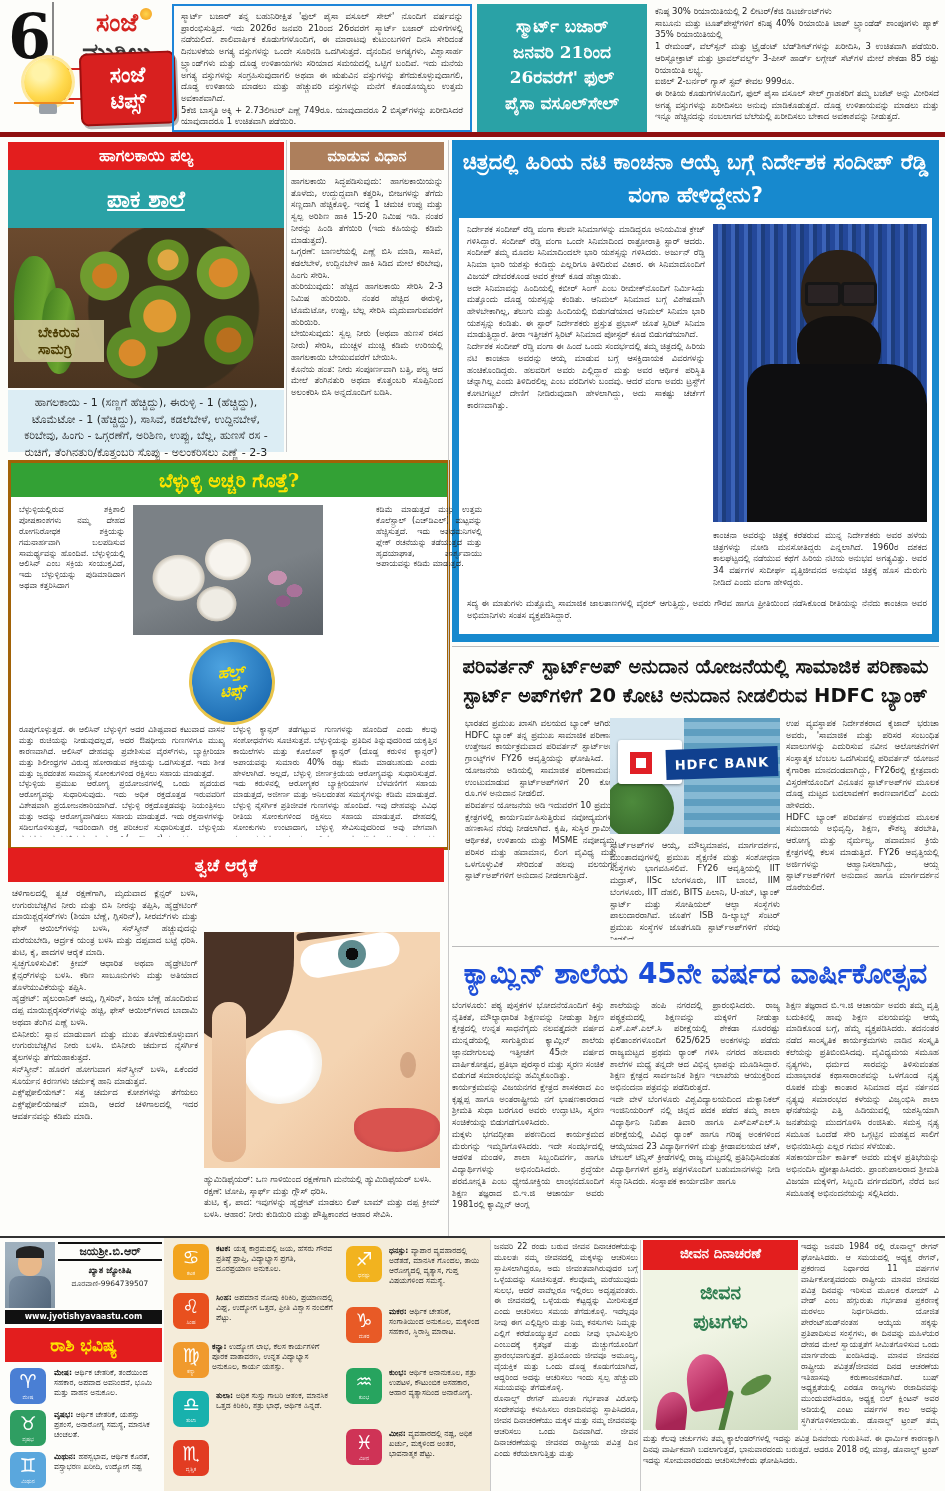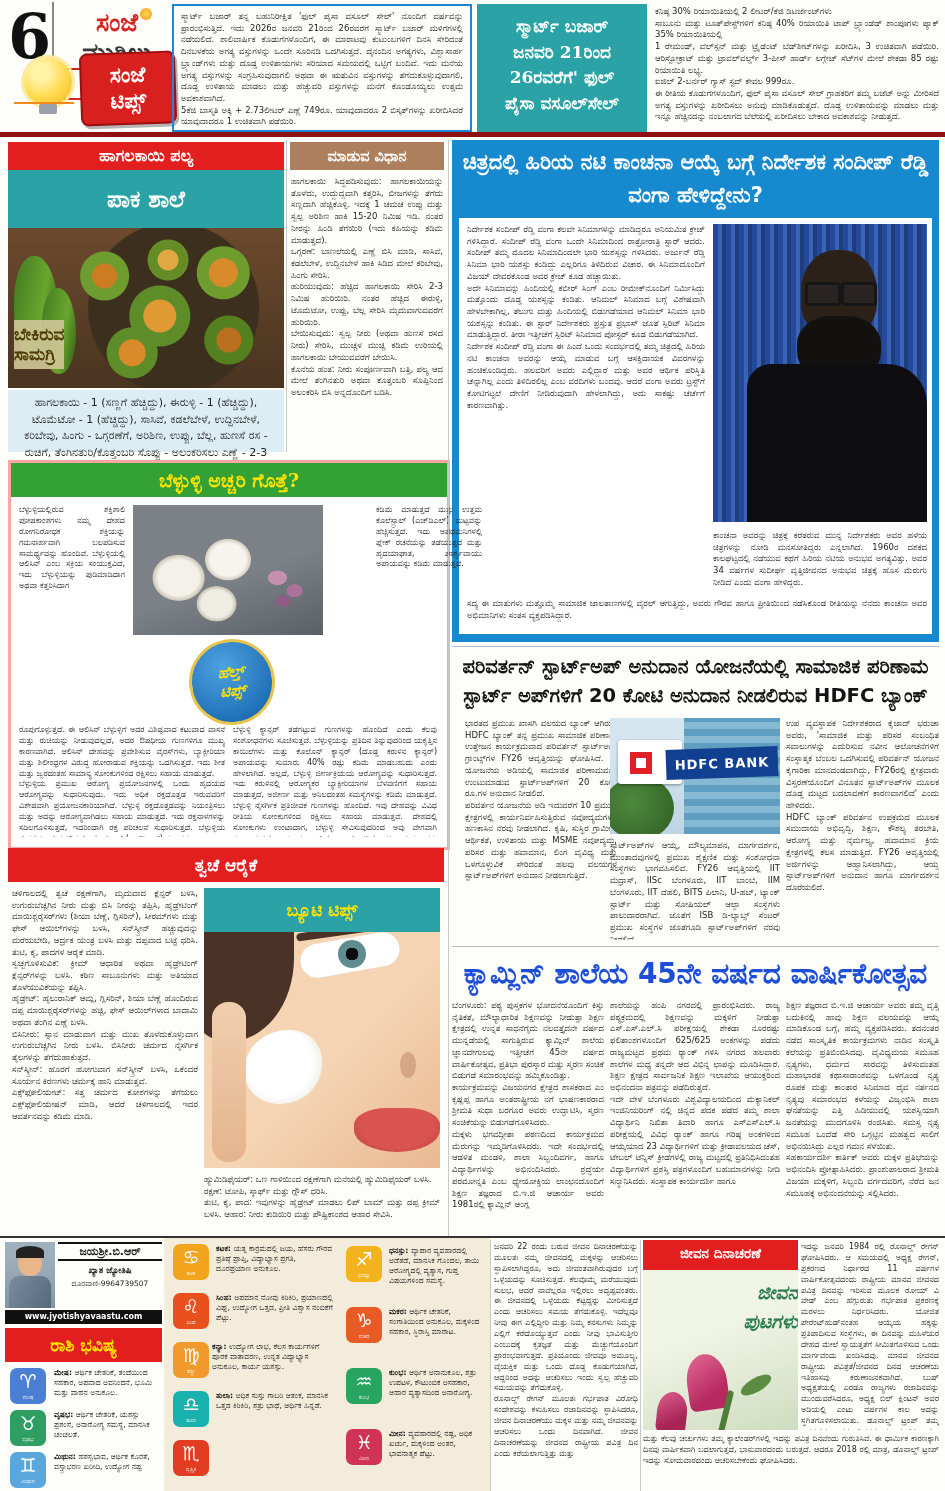--- a/index.html
+++ b/index.html
@@ -20,37 +20,37 @@
   .bulb-base{width:18px;height:10px;background:#9aa1a8;border-radius:2px;margin:-2px 0 0 15px;}
   .tips-box{background:#d8201f;border:2px solid #9c0f0f;border-radius:8px;color:#fff;font-weight:bold;
             font-size:21px;line-height:1.25;text-align:center;white-space:pre-line;transform:rotate(-2deg);
             padding:8px 4px;box-shadow:2px 3px 0 #b5b5b5;}
   .intro-box{border:2px solid #1e86d8;padding:5px 7px;}
   .bazaar{background:#2aa2a6;color:#fff;font-weight:bold;font-size:17px;line-height:1.5;text-align:center;
           white-space:pre-line;font-family:"DejaVu Serif",serif;padding-top:10px;}
   .toprule{background:#8f1010;}
   
   .bar-red{background:#e31e1e;color:#fff;}
-  .bar-teal{background:#2aa2a6;color:#fff;}
+  .bar-teal{background:#2aa2a6;color:#fff;text-decoration:underline;}
   .bar-brown{background:#ad7f5c;color:#fff;}
   .bar-green{background:#33a135;color:#ffe400;}
   
   .photo{overflow:hidden;}
   .gourd-photo{background:
      radial-gradient(circle at 78% 28%,#d98a2b 0 14px,#6f9c2f 15px 26px,rgba(0,0,0,0) 27px),
      radial-gradient(circle at 55% 55%,#e09a33 0 16px,#5e8c28 17px 30px,rgba(0,0,0,0) 31px),
      radial-gradient(circle at 35% 30%,#cc7d22 0 12px,#6f9c2f 13px 24px,rgba(0,0,0,0) 25px),
      radial-gradient(circle at 80% 70%,#b96f1e 0 12px,#55801f 13px 24px,rgba(0,0,0,0) 25px),
      radial-gradient(circle at 58% 20%,#e0a843 0 10px,#648d25 11px 20px,rgba(0,0,0,0) 21px),
      radial-gradient(circle at 45% 78%,#d98a2b 0 13px,#5e8c28 14px 25px,rgba(0,0,0,0) 26px),
      radial-gradient(circle at 60% 50%,#3c2f1d 0 46%,rgba(0,0,0,0) 47%),
      linear-gradient(#6b4a2e,#4a3420);}
   .gourd-whole{position:absolute;background:linear-gradient(100deg,#3f7a1f,#6aa52f 60%,#2f5c14);border-radius:45% 55% 50% 50%;}
-  .ing-label{background:rgba(205,196,150,.92);color:#4a3b00;font-weight:bold;font-size:17px;line-height:1.2;
-             white-space:pre-line;padding:4px 0;font-family:"DejaVu Serif",serif;}
+  .ing-label{background:rgba(205,196,150,.92);color:#4a3b00;font-weight:bold;font-size:14px;line-height:1.2;
+             white-space:pre-line;padding:4px 24px;font-family:"DejaVu Serif",serif;}
   .ing-box{background:#dcedf4;font-size:11px;line-height:1.5;text-align:center;color:#222;padding:5px 8px;}
   .garlic-photo{background:
      radial-gradient(ellipse 34px 30px at 24% 56%,#f4f1ea 0 60%,#cfc8bb 75%,rgba(0,0,0,0) 78%),
      radial-gradient(ellipse 30px 27px at 50% 42%,#f7f4ee 0 60%,#d6cfc2 75%,rgba(0,0,0,0) 78%),
      radial-gradient(ellipse 26px 23px at 44% 76%,#efece4 0 60%,#c8c1b4 75%,rgba(0,0,0,0) 78%),
      radial-gradient(ellipse 13px 10px at 76% 56%,#c490ae 0 70%,rgba(0,0,0,0) 75%),
      radial-gradient(ellipse 11px 9px at 85% 66%,#a9729a 0 70%,rgba(0,0,0,0) 75%),
      radial-gradient(ellipse 10px 8px at 79% 74%,#8f5c86 0 70%,rgba(0,0,0,0) 75%),
      linear-gradient(160deg,#7b8186 0 55%,#5a6066 100%);}
   .badge-circle{border-radius:50%;background:radial-gradient(circle at 40% 30%,#4da3e0,#1f6fb5 75%);
@@ -65,21 +65,21 @@
   .zone-cream{background:#f4ecda;}
   .ztile{position:absolute;width:36px;height:36px;border-radius:7px;color:#fff;text-align:center;}
   .zsym{font-size:19px;line-height:26px;font-weight:bold;}
   .zlabel{font-size:5.5px;line-height:6px;opacity:.95;}
   .ztext{position:absolute;font-size:7.6px;line-height:1.32;text-align:left;color:#222;}
   .ztext b::after{content:": ";}
   .ztext b{color:#111;}
   .website-bar{background:#111;color:#fff;font-size:8px;text-align:center;line-height:14px;font-weight:bold;}
   .rashi-bar{background:#e31e1e;color:#ffe400;font-weight:bold;font-size:17px;text-align:center;font-family:"DejaVu Serif",serif;}
   .lifeday-bar{background:#e31e1e;color:#fff;font-weight:bold;font-size:13.5px;text-align:center;line-height:26px;}
-  .tulip-caption{color:#2e7d4f;font-weight:bold;font-size:19px;text-align:right;white-space:pre-line;line-height:1.5;font-style:italic;}
+  .tulip-caption{color:#2e7d4f;font-weight:bold;font-size:19px;text-align:center;white-space:pre-line;line-height:1.5;}
   .astro-name{font-weight:bold;font-size:11px;text-align:center;border-top:2px solid #111;border-bottom:2px solid #111;padding:1px 0;}
   .sign-board{position:absolute;background:#fff;border-radius:3px;box-shadow:0 1px 3px rgba(0,0,0,.4);}
   .sign-band{position:absolute;background:#10408f;color:#fff;font-weight:bold;letter-spacing:1px;
              display:flex;align-items:center;justify-content:center;transform:rotate(-2deg);}
   .hdfc-logo{position:absolute;background:#fff;display:flex;align-items:center;justify-content:center;}
   .hdfc-logo-inner{width:22px;height:22px;background:#e01f26;display:flex;align-items:center;justify-content:center;}
 </style>
 </head>
 <body>
 
@@ -148,21 +148,21 @@
         <div class="abs" style="left:92px;top:58px;width:30px;height:18px;border:3px solid #161616;border-radius:4px;background:rgba(40,40,60,.35);"></div>
         <div class="abs" style="left:128px;top:58px;width:30px;height:18px;border:3px solid #161616;border-radius:4px;background:rgba(40,40,60,.35);"></div>
         <div class="abs" style="left:84px;top:92px;width:84px;height:70px;background:#131110;border-radius:40% 40% 50% 50%;"></div>
         <div class="abs" style="left:34px;top:140px;width:180px;height:158px;background:#0e0e10;border-radius:24px 40px 0 0;"></div>
       </div>
       <div class="abs body-txt" style="left:254px;top:312px;width:214px;height:66px;overflow:hidden;">ಕಾಂಚನಾ ಅವರನ್ನು ಚಿತ್ರಕ್ಕೆ ಕರೆತರುವ ಮುನ್ನ ನಿರ್ದೇಶಕರು ಅವರ ಹಳೆಯ ಚಿತ್ರಗಳನ್ನು ನೋಡಿ ಮನಸೋತಿದ್ದರು ಎನ್ನಲಾಗಿದೆ. 1960ರ ದಶಕದ ಕಾಲಘಟ್ಟದಲ್ಲಿ ನಡೆಯುವ ಕಥೆಗೆ ಹಿರಿಯ ನಟಿಯ ಅನುಭವ ಅಗತ್ಯವಿತ್ತು. ಅವರ 34 ವರ್ಷಗಳ ಸುದೀರ್ಘ ವೃತ್ತಿಜೀವನದ ಅನುಭವ ಚಿತ್ರಕ್ಕೆ ಹೊಸ ಮೆರುಗು ನೀಡಿದೆ ಎಂದು ವಂಗಾ ಹೇಳಿದ್ದರು.</div>
       <div class="abs body-txt" style="left:8px;top:380px;width:460px;height:32px;overflow:hidden;">ಸದ್ಯ ಈ ಮಾತುಗಳು ಮತ್ತೊಮ್ಮೆ ಸಾಮಾಜಿಕ ಜಾಲತಾಣಗಳಲ್ಲಿ ವೈರಲ್ ಆಗುತ್ತಿದ್ದು, ಅವರು ಗೌರವ ಹಾಗೂ ಪ್ರೀತಿಯಿಂದ ನಡೆಸಿಕೊಂಡ ರೀತಿಯನ್ನು ನೆನೆದು ಕಾಂಚನಾ ಅವರ ಅಭಿಮಾನಿಗಳು ಸಂತಸ ವ್ಯಕ್ತಪಡಿಸಿದ್ದಾರೆ.</div>
     </div>
   </div>
 
-  <div class="abs" style="left:8px;top:460px;width:436px;height:384px;border:3px solid #fca5a5;background:#fff;">
+  <div class="abs" style="left:8px;top:460px;width:436px;height:384px;border:3px solid #a16207;background:#fff;">
     <div class="bar-green hd" style="height:34px;font-size:19px;line-height:34px;font-family:'DejaVu Serif',serif;">ಬೆಳ್ಳುಳ್ಳಿ ಅಚ್ಚರಿ ಗೊತ್ತೆ?</div>
     <div class="abs photo garlic-photo" style="left:122px;top:42px;width:190px;height:130px;"></div>
     <div class="abs badge-circle" style="left:178px;top:176px;width:80px;height:80px;">ಹೆಲ್ತ್
 ಟಿಪ್ಸ್</div>
     <div class="abs small-txt" style="left:8px;top:42px;width:106px;height:216px;overflow:hidden;">ಬೆಳ್ಳುಳ್ಳಿಯಲ್ಲಿರುವ ಶಕ್ತಿಶಾಲಿ ಪೋಷಕಾಂಶಗಳು ನಮ್ಮ ದೇಹದ ರೋಗನಿರೋಧಕ ಶಕ್ತಿಯನ್ನು ಗಮನಾರ್ಹವಾಗಿ ಬಲಪಡಿಸುವ ಸಾಮರ್ಥ್ಯವನ್ನು ಹೊಂದಿವೆ. ಬೆಳ್ಳುಳ್ಳಿಯಲ್ಲಿ ಆಲಿಸಿನ್ ಎಂಬ ಸಕ್ರಿಯ ಸಂಯುಕ್ತವಿದೆ, ಇದು ಬೆಳ್ಳುಳ್ಳಿಯನ್ನು ಪುಡಿಮಾಡಿದಾಗ ಅಥವಾ ಕತ್ತರಿಸಿದಾಗ</div>
     <div class="abs small-txt" style="left:320px;top:42px;width:106px;height:216px;overflow:hidden;margin-left:45px;">ಕಡಿಮೆ ಮಾಡುತ್ತದೆ ಮತ್ತು ಉತ್ತಮ ಕೊಲೆಸ್ಟ್ರಾಲ್ (ಎಚ್‌ಡಿಎಲ್) ಮಟ್ಟವನ್ನು ಹೆಚ್ಚಿಸುತ್ತದೆ. ಇದು ಅಪಧಮನಿಗಳಲ್ಲಿ ಪ್ಲೇಕ್ ರಚನೆಯನ್ನು ತಡೆಯುತ್ತದೆ ಮತ್ತು ಹೃದಯಾಘಾತ, ಪಾರ್ಶ್ವವಾಯು ಅಪಾಯವನ್ನು ಕಡಿಮೆ ಮಾಡುತ್ತದೆ.</div>
     <div class="abs small-txt" style="left:8px;top:262px;width:206px;height:112px;overflow:hidden;">ರೂಪುಗೊಳ್ಳುತ್ತದೆ. ಈ ಆಲಿಸಿನ್ ಬೆಳ್ಳುಳ್ಳಿಗೆ ಅದರ ವಿಶಿಷ್ಟವಾದ ಕಟುವಾದ ವಾಸನೆ ಮತ್ತು ರುಚಿಯನ್ನು ನೀಡುವುದಲ್ಲದೆ, ಅದರ ಔಷಧೀಯ ಗುಣಗಳಿಗೂ ಮುಖ್ಯ ಕಾರಣವಾಗಿದೆ. ಆಲಿಸಿನ್ ದೇಹವನ್ನು ಪ್ರವೇಶಿಸುವ ವೈರಸ್‌ಗಳು, ಬ್ಯಾಕ್ಟೀರಿಯಾ ಮತ್ತು ಶಿಲೀಂಧ್ರಗಳ ವಿರುದ್ಧ ಹೋರಾಡುವ ಶಕ್ತಿಯನ್ನು ಒದಗಿಸುತ್ತದೆ. ಇದು ಶೀತ ಮತ್ತು ಜ್ವರದಂತಹ ಸಾಮಾನ್ಯ ಸೋಂಕುಗಳಿಂದ ರಕ್ಷಿಸಲು ಸಹಾಯ ಮಾಡುತ್ತದೆ.
 ಬೆಳ್ಳುಳ್ಳಿಯ ಪ್ರಮುಖ ಆರೋಗ್ಯ ಪ್ರಯೋಜನಗಳಲ್ಲಿ ಒಂದು ಹೃದಯದ ಆರೋಗ್ಯವನ್ನು ಸುಧಾರಿಸುವುದು. ಇದು ಅಧಿಕ ರಕ್ತದೊತ್ತಡ ಇರುವವರಿಗೆ ವಿಶೇಷವಾಗಿ ಪ್ರಯೋಜನಕಾರಿಯಾಗಿದೆ. ಬೆಳ್ಳುಳ್ಳಿ ರಕ್ತದೊತ್ತಡವನ್ನು ನಿಯಂತ್ರಿಸಲು ಮತ್ತು ಅದನ್ನು ಆರೋಗ್ಯವಾಗಿಡಲು ಸಹಾಯ ಮಾಡುತ್ತದೆ. ಇದು ರಕ್ತನಾಳಗಳನ್ನು ಸಡಿಲಗೊಳಿಸುತ್ತದೆ, ಇದರಿಂದಾಗಿ ರಕ್ತ ಪರಿಚಲನೆ ಸುಧಾರಿಸುತ್ತದೆ. ಬೆಳ್ಳುಳ್ಳಿಯ ಸೇವನೆಯು ದೇಹದಲ್ಲಿನ ಕೆಟ್ಟ ಕೊಲೆಸ್ಟ್ರಾಲ್ (ಎಲ್‌ಡಿಎಲ್) ಮಟ್ಟವನ್ನು</div>
     <div class="abs small-txt" style="left:222px;top:262px;width:204px;height:112px;overflow:hidden;">ಬೆಳ್ಳುಳ್ಳಿ ಕ್ಯಾನ್ಸರ್ ತಡೆಗಟ್ಟುವ ಗುಣಗಳನ್ನು ಹೊಂದಿದೆ ಎಂದು ಕೆಲವು ಸಂಶೋಧನೆಗಳು ಸೂಚಿಸುತ್ತವೆ. ಬೆಳ್ಳುಳ್ಳಿಯನ್ನು ಪ್ರತಿದಿನ ತಿನ್ನುವುದರಿಂದ ಯಕೃತ್ತಿನ ಕಾಯಿಲೆಗಳು ಮತ್ತು ಕೊಲೊನ್ ಕ್ಯಾನ್ಸರ್ (ದೊಡ್ಡ ಕರುಳಿನ ಕ್ಯಾನ್ಸರ್) ಅಪಾಯವನ್ನು ಸುಮಾರು 40% ರಷ್ಟು ಕಡಿಮೆ ಮಾಡಬಹುದು ಎಂದು ಹೇಳಲಾಗಿದೆ. ಅಲ್ಲದೆ, ಬೆಳ್ಳುಳ್ಳಿ ಜೀರ್ಣಕ್ರಿಯೆಯ ಆರೋಗ್ಯವನ್ನು ಸುಧಾರಿಸುತ್ತದೆ. ಇದು ಕರುಳಿನಲ್ಲಿ ಆರೋಗ್ಯಕರ ಬ್ಯಾಕ್ಟೀರಿಯಾಗಳ ಬೆಳವಣಿಗೆಗೆ ಸಹಾಯ ಮಾಡುತ್ತದೆ, ಅಜೀರ್ಣ ಮತ್ತು ಅನಿಲದಂತಹ ಸಮಸ್ಯೆಗಳನ್ನು ಕಡಿಮೆ ಮಾಡುತ್ತದೆ. ಬೆಳ್ಳುಳ್ಳಿ ನೈಸರ್ಗಿಕ ಪ್ರತಿಜೀವಕ ಗುಣಗಳನ್ನು ಹೊಂದಿದೆ. ಇವು ದೇಹವನ್ನು ವಿವಿಧ ರೀತಿಯ ಸೋಂಕುಗಳಿಂದ ರಕ್ಷಿಸಲು ಸಹಾಯ ಮಾಡುತ್ತವೆ. ದೇಹದಲ್ಲಿ ಸೋಂಕುಗಳು ಉಂಟಾದಾಗ, ಬೆಳ್ಳುಳ್ಳಿ ಸೇವಿಸುವುದರಿಂದ ಅವು ವೇಗವಾಗಿ ಗುಣವಾಗುತ್ತವೆ ಎಂದು ನಂಬಲಾಗಿದೆ. ಅಲ್ಲದೆ, ಕಡಿಮೆ ಶಕ್ತಿ ಇರುವ ಜನರು ಬೆಳ್ಳುಳ್ಳಿ ಸೇವಿಸಿದರೆ, ಆಯಾಸ ಕಡಿಮೆಯಾಗುತ್ತದೆ ಮತ್ತು ದೇಹವು ಹೊಸ ಶಕ್ತಿಯನ್ನು ಪಡೆಯುತ್ತದೆ. ಇದು ಚಯಾಪಚಯ ಕ್ರಿಯೆಯನ್ನು ಸುಧಾರಿಸುತ್ತದೆ ಮತ್ತು ದೇಹವು ಆಹಾರದಿಂದ ಶಕ್ತಿಯನ್ನು ಹೆಚ್ಚು ಪರಿಣಾಮಕಾರಿಯಾಗಿ ಬಳಸಲು ಸಹಾಯ ಮಾಡುತ್ತದೆ.</div>
   </div>
@@ -188,21 +188,20 @@
 HDFC ಬ್ಯಾಂಕ್ ಪರಿವರ್ತನ ಉಪಕ್ರಮದ ಮೂಲಕ ಸಮುದಾಯ ಅಭಿವೃದ್ಧಿ, ಶಿಕ್ಷಣ, ಕೌಶಲ್ಯ ತರಬೇತಿ, ಆರೋಗ್ಯ ಮತ್ತು ನೈರ್ಮಲ್ಯ, ಹವಾಮಾನ ಕ್ರಿಯೆ ಕ್ಷೇತ್ರಗಳಲ್ಲಿ ಕೆಲಸ ಮಾಡುತ್ತಿದೆ. FY26 ಆವೃತ್ತಿಯಲ್ಲಿ ಅರ್ಜಿಗಳನ್ನು ಆಹ್ವಾನಿಸಲಾಗಿದ್ದು, ಆಯ್ದ ಸ್ಟಾರ್ಟ್‌ಅಪ್‌ಗಳಿಗೆ ಅನುದಾನ ಹಾಗೂ ಮಾರ್ಗದರ್ಶನ ದೊರೆಯಲಿದೆ.</div>
   <div class="abs hline" style="left:452px;top:646px;width:487px;"></div>
 
   <div class="abs bar-red hd" style="left:8px;top:848px;width:436px;height:34px;font-size:17px;line-height:34px;font-family:'DejaVu Serif',serif;">ತ್ವಚೆ ಆರೈಕೆ</div>
   <div class="abs body-txt" style="left:12px;top:888px;width:186px;height:344px;overflow:hidden;">ಚಳಿಗಾಲದಲ್ಲಿ ತ್ವಚೆ ರಕ್ಷಣೆಗಾಗಿ, ಮೃದುವಾದ ಕ್ಲೆನ್ಸರ್ ಬಳಸಿ, ಉಗುರುಬೆಚ್ಚಗಿನ ನೀರು ಮತ್ತು ಬಿಸಿ ನೀರನ್ನು ತಪ್ಪಿಸಿ, ಹೈಡ್ರೇಟಿಂಗ್ ಮಾಯಿಶ್ಚರೈಸರ್‌ಗಳು (ಶಿಯಾ ಬೆಣ್ಣೆ, ಗ್ಲಿಸರಿನ್), ಸೀರಮ್‌ಗಳು ಮತ್ತು ಫೇಸ್ ಆಯಿಲ್‌ಗಳನ್ನು ಬಳಸಿ, ಸನ್‌ಸ್ಕ್ರೀನ್ ಹಚ್ಚುವುದನ್ನು ಮರೆಯಬೇಡಿ, ಆರ್ದ್ರಕ ಯಂತ್ರ ಬಳಸಿ ಮತ್ತು ದಪ್ಪವಾದ ಬಟ್ಟೆ ಧರಿಸಿ. ತುಟಿ, ಕೈ, ಪಾದಗಳ ಆರೈಕೆ ಮಾಡಿ.
 ಸ್ವಚ್ಛಗೊಳಿಸುವಿಕೆ: ಕ್ರೀಮ್ ಆಧಾರಿತ ಅಥವಾ ಹೈಡ್ರೇಟಿಂಗ್ ಕ್ಲೆನ್ಸರ್‌ಗಳನ್ನು ಬಳಸಿ. ಕಠಿಣ ಸಾಬೂನುಗಳು ಮತ್ತು ಅತಿಯಾದ ತೊಳೆಯುವಿಕೆಯನ್ನು ತಪ್ಪಿಸಿ.
 ಹೈಡ್ರೇಟ್: ಹೈಲುರಾನಿಕ್ ಆಮ್ಲ, ಗ್ಲಿಸರಿನ್, ಶಿಯಾ ಬೆಣ್ಣೆ ಹೊಂದಿರುವ ದಪ್ಪ ಮಾಯಿಶ್ಚರೈಸರ್‌ಗಳನ್ನು ಹಚ್ಚಿ, ಫೇಸ್ ಆಯಿಲ್‌ಗಳಾದ ಬಾದಾಮಿ ಅಥವಾ ತೆಂಗಿನ ಎಣ್ಣೆ ಬಳಸಿ.
 ಬಿಸಿನೀರು: ಸ್ನಾನ ಮಾಡುವಾಗ ಮತ್ತು ಮುಖ ತೊಳೆದುಕೊಳ್ಳುವಾಗ ಉಗುರುಬೆಚ್ಚಗಿನ ನೀರು ಬಳಸಿ. ಬಿಸಿನೀರು ಚರ್ಮದ ನೈಸರ್ಗಿಕ ತೈಲಗಳನ್ನು ತೆಗೆದುಹಾಕುತ್ತದೆ.
 ಸನ್‌ಸ್ಕ್ರೀನ್: ಹೊರಗೆ ಹೋಗುವಾಗ ಸನ್‌ಸ್ಕ್ರೀನ್ ಬಳಸಿ, ಏಕೆಂದರೆ ಸೂರ್ಯನ ಕಿರಣಗಳು ಚರ್ಮಕ್ಕೆ ಹಾನಿ ಮಾಡುತ್ತವೆ.
 ಎಕ್ಸ್‌ಫೋಲಿಯೇಟ್: ಸತ್ತ ಚರ್ಮದ ಕೋಶಗಳನ್ನು ತೆಗೆಯಲು ಎಕ್ಸ್‌ಫೋಲಿಯೇಷನ್ ಮಾಡಿ, ಆದರೆ ಚಳಿಗಾಲದಲ್ಲಿ ಇದರ ಆವರ್ತನವನ್ನು ಕಡಿಮೆ ಮಾಡಿ.</div>
-  <div class="abs beauty-strip" style="left:204px;top:888px;width:236px;height:44px;line-height:44px;">ಬ್ಯೂಟಿ ಟಿಪ್ಸ್</div>
   <div class="abs photo face-photo" style="left:204px;top:932px;width:236px;height:236px;">
     <div class="abs" style="left:-20px;top:-30px;width:110px;height:140px;background:#4a3326;border-radius:0 0 60% 40%;"></div>
     <div class="abs" style="left:96px;top:6px;width:100px;height:34px;background:#ffffff;border-radius:30px;transform:rotate(-10deg);"></div>
     <div class="abs" style="left:134px;top:8px;width:28px;height:28px;background:radial-gradient(circle,#0c0c0c 0 32%,#5f8c8f 33% 75%,#2c4a4c 100%);border-radius:50%;"></div>
     <div class="abs" style="left:92px;top:-6px;width:110px;height:8px;background:#4a3326;border-radius:4px;transform:rotate(-8deg);"></div>
     <div class="abs" style="left:40px;top:98px;width:78px;height:74px;background:radial-gradient(circle at 45% 45%,#ffffff 0 55%,#f2efe8 75%,rgba(255,255,255,0) 80%);border-radius:58% 42% 55% 45%;"></div>
     <div class="abs" style="left:8px;top:70px;width:34px;height:160px;background:linear-gradient(#f0cfae,#e4b48e);border-radius:16px;"></div>
     <div class="abs" style="left:150px;top:176px;width:86px;height:44px;background:radial-gradient(ellipse at 50% 40%,#d9534f 0 60%,#b63f42 100%);border-radius:46% 46% 60% 60%;"></div>
     <div class="abs" style="left:196px;top:120px;width:16px;height:26px;background:rgba(160,100,70,.35);border-radius:50%;"></div>
   </div>

